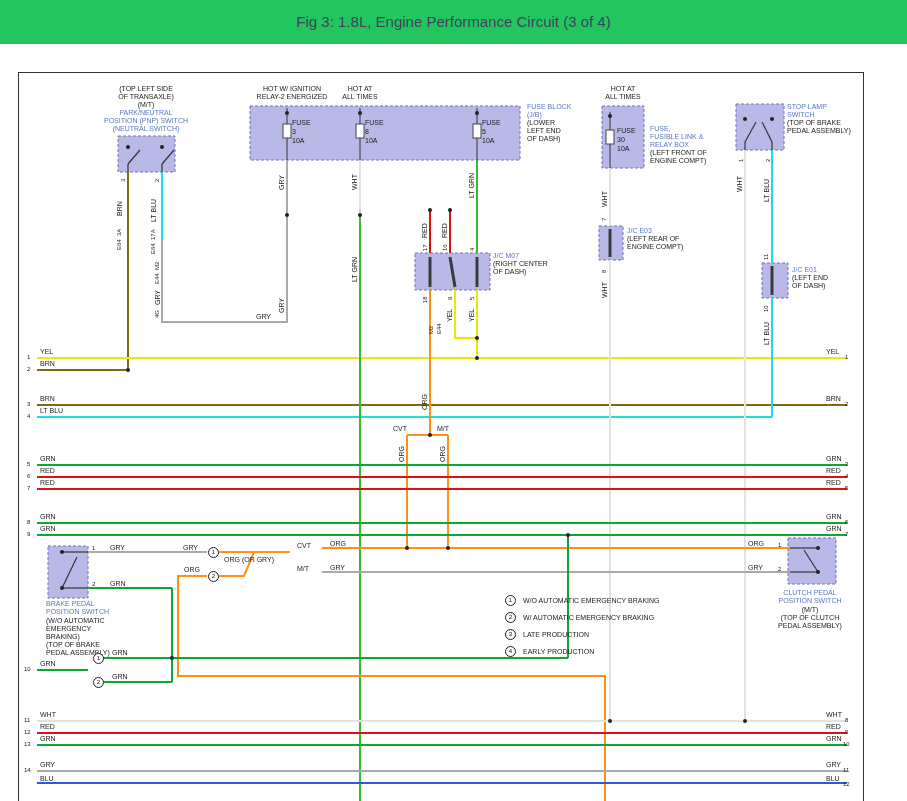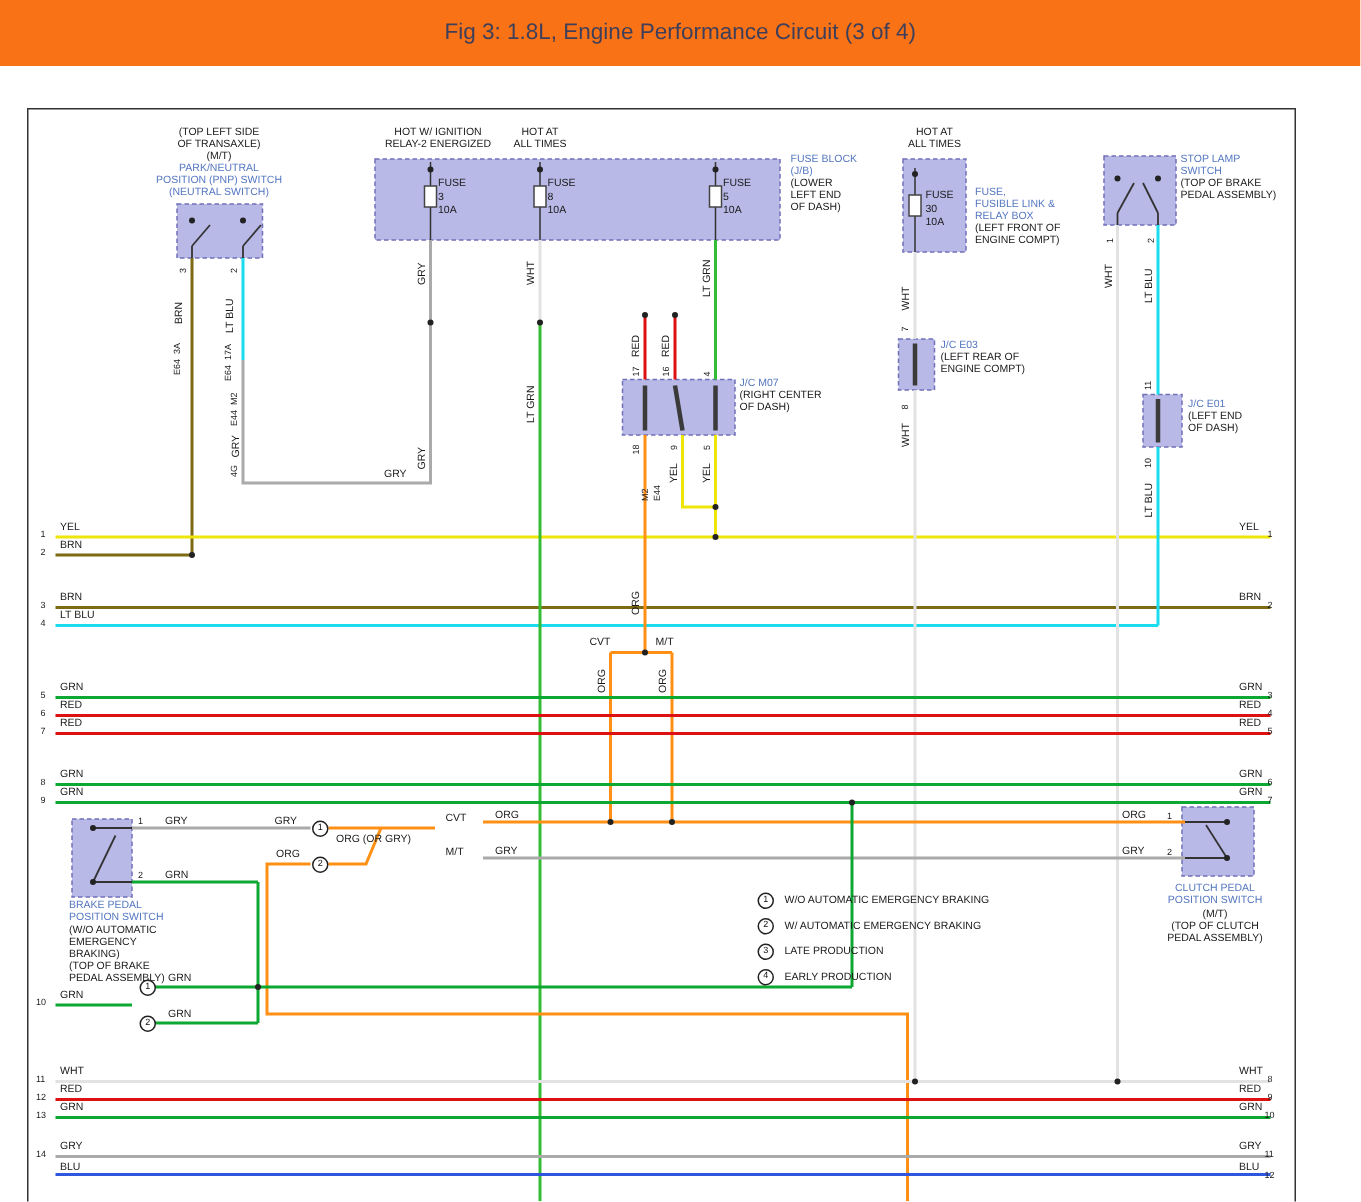--- a/index.html
+++ b/index.html
@@ -1,18 +1,18 @@
 <!DOCTYPE html>
 <html><head>
 <meta charset="utf-8">
 <style>
   html,body{margin:0;padding:0;}
   #stage{position:relative;width:907px;height:801px;background:#ffffff;overflow:hidden;
          font-family:"Liberation Sans",sans-serif;}
-  #titlebar{position:absolute;left:0;top:0;width:907px;height:44px;background:#f97316;}
+  #titlebar{position:absolute;left:0;top:0;width:907px;height:44px;background:#22c55e;}
   #titlebar .t{width:100%;text-align:center;line-height:44px;font-size:15px;color:#3f3f5a;}
   #frame{position:absolute;left:18px;top:72px;width:844px;height:760px;border:1px solid #333;background:#fff;}
   #svg{position:absolute;left:0;top:0;}
   #labels{position:absolute;left:0;top:0;width:907px;height:801px;pointer-events:none;}
   .lb{position:absolute;font-size:7px;line-height:1.15;color:#1a1a1a;white-space:nowrap;}
   .lb.blue{color:#5577c0;}
   .lb.sm{font-size:6px;}
   .lb.ctr{text-align:center;}
   .lb.rot{transform:rotate(-90deg);transform-origin:0 0;}
   .circ{position:absolute;width:9px;height:9px;border:1px solid #222;border-radius:50%;

